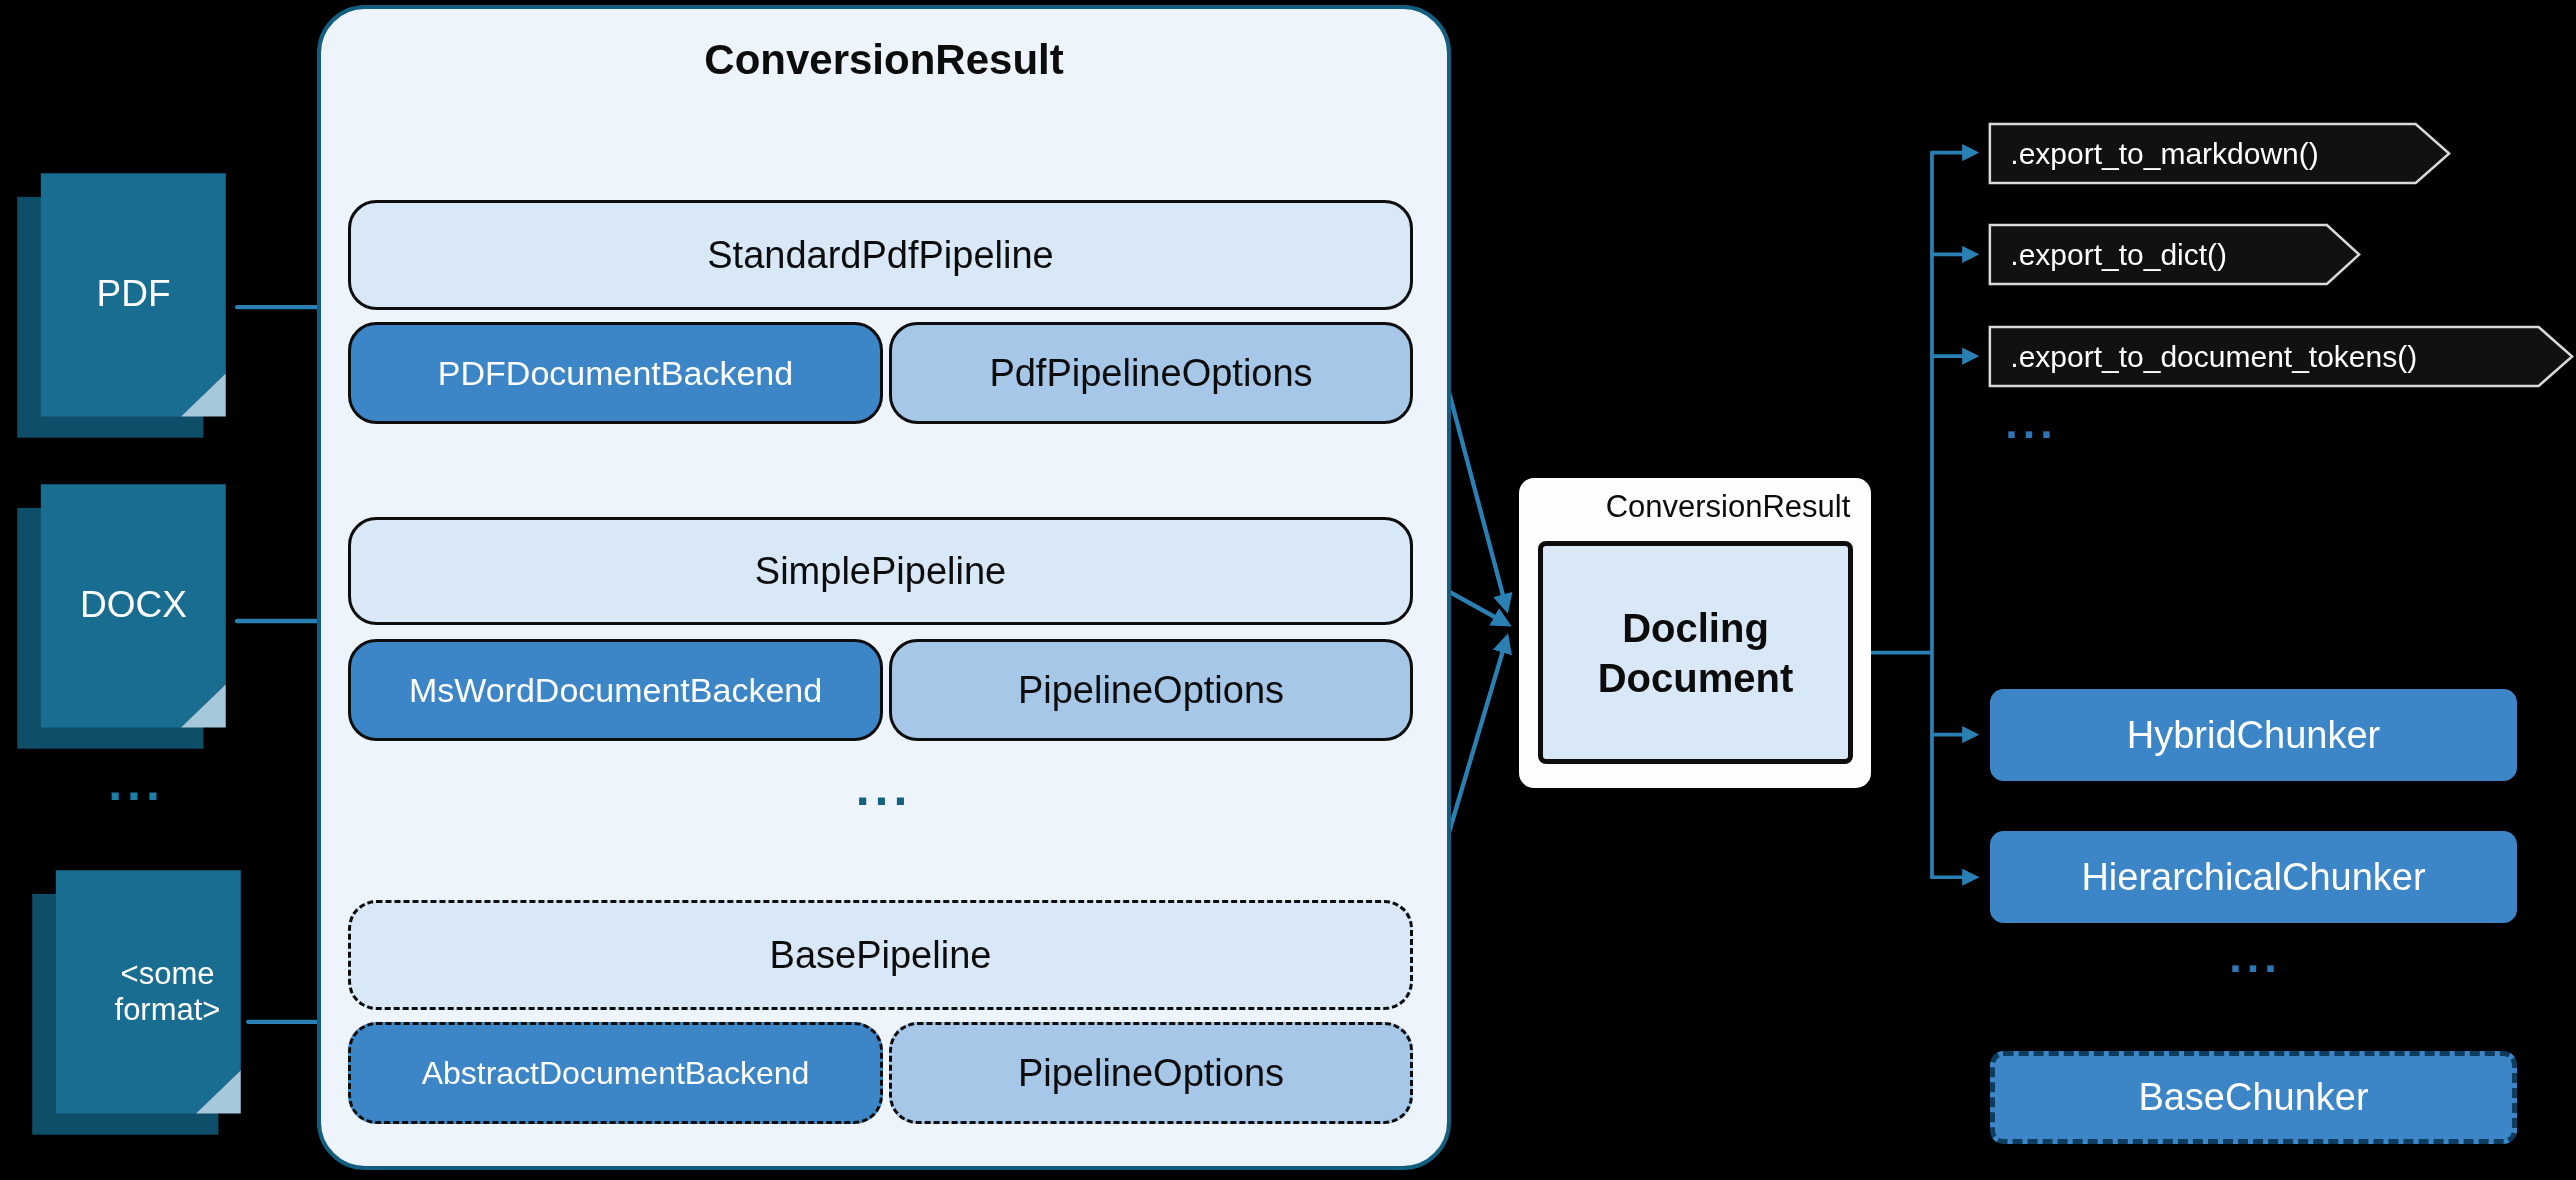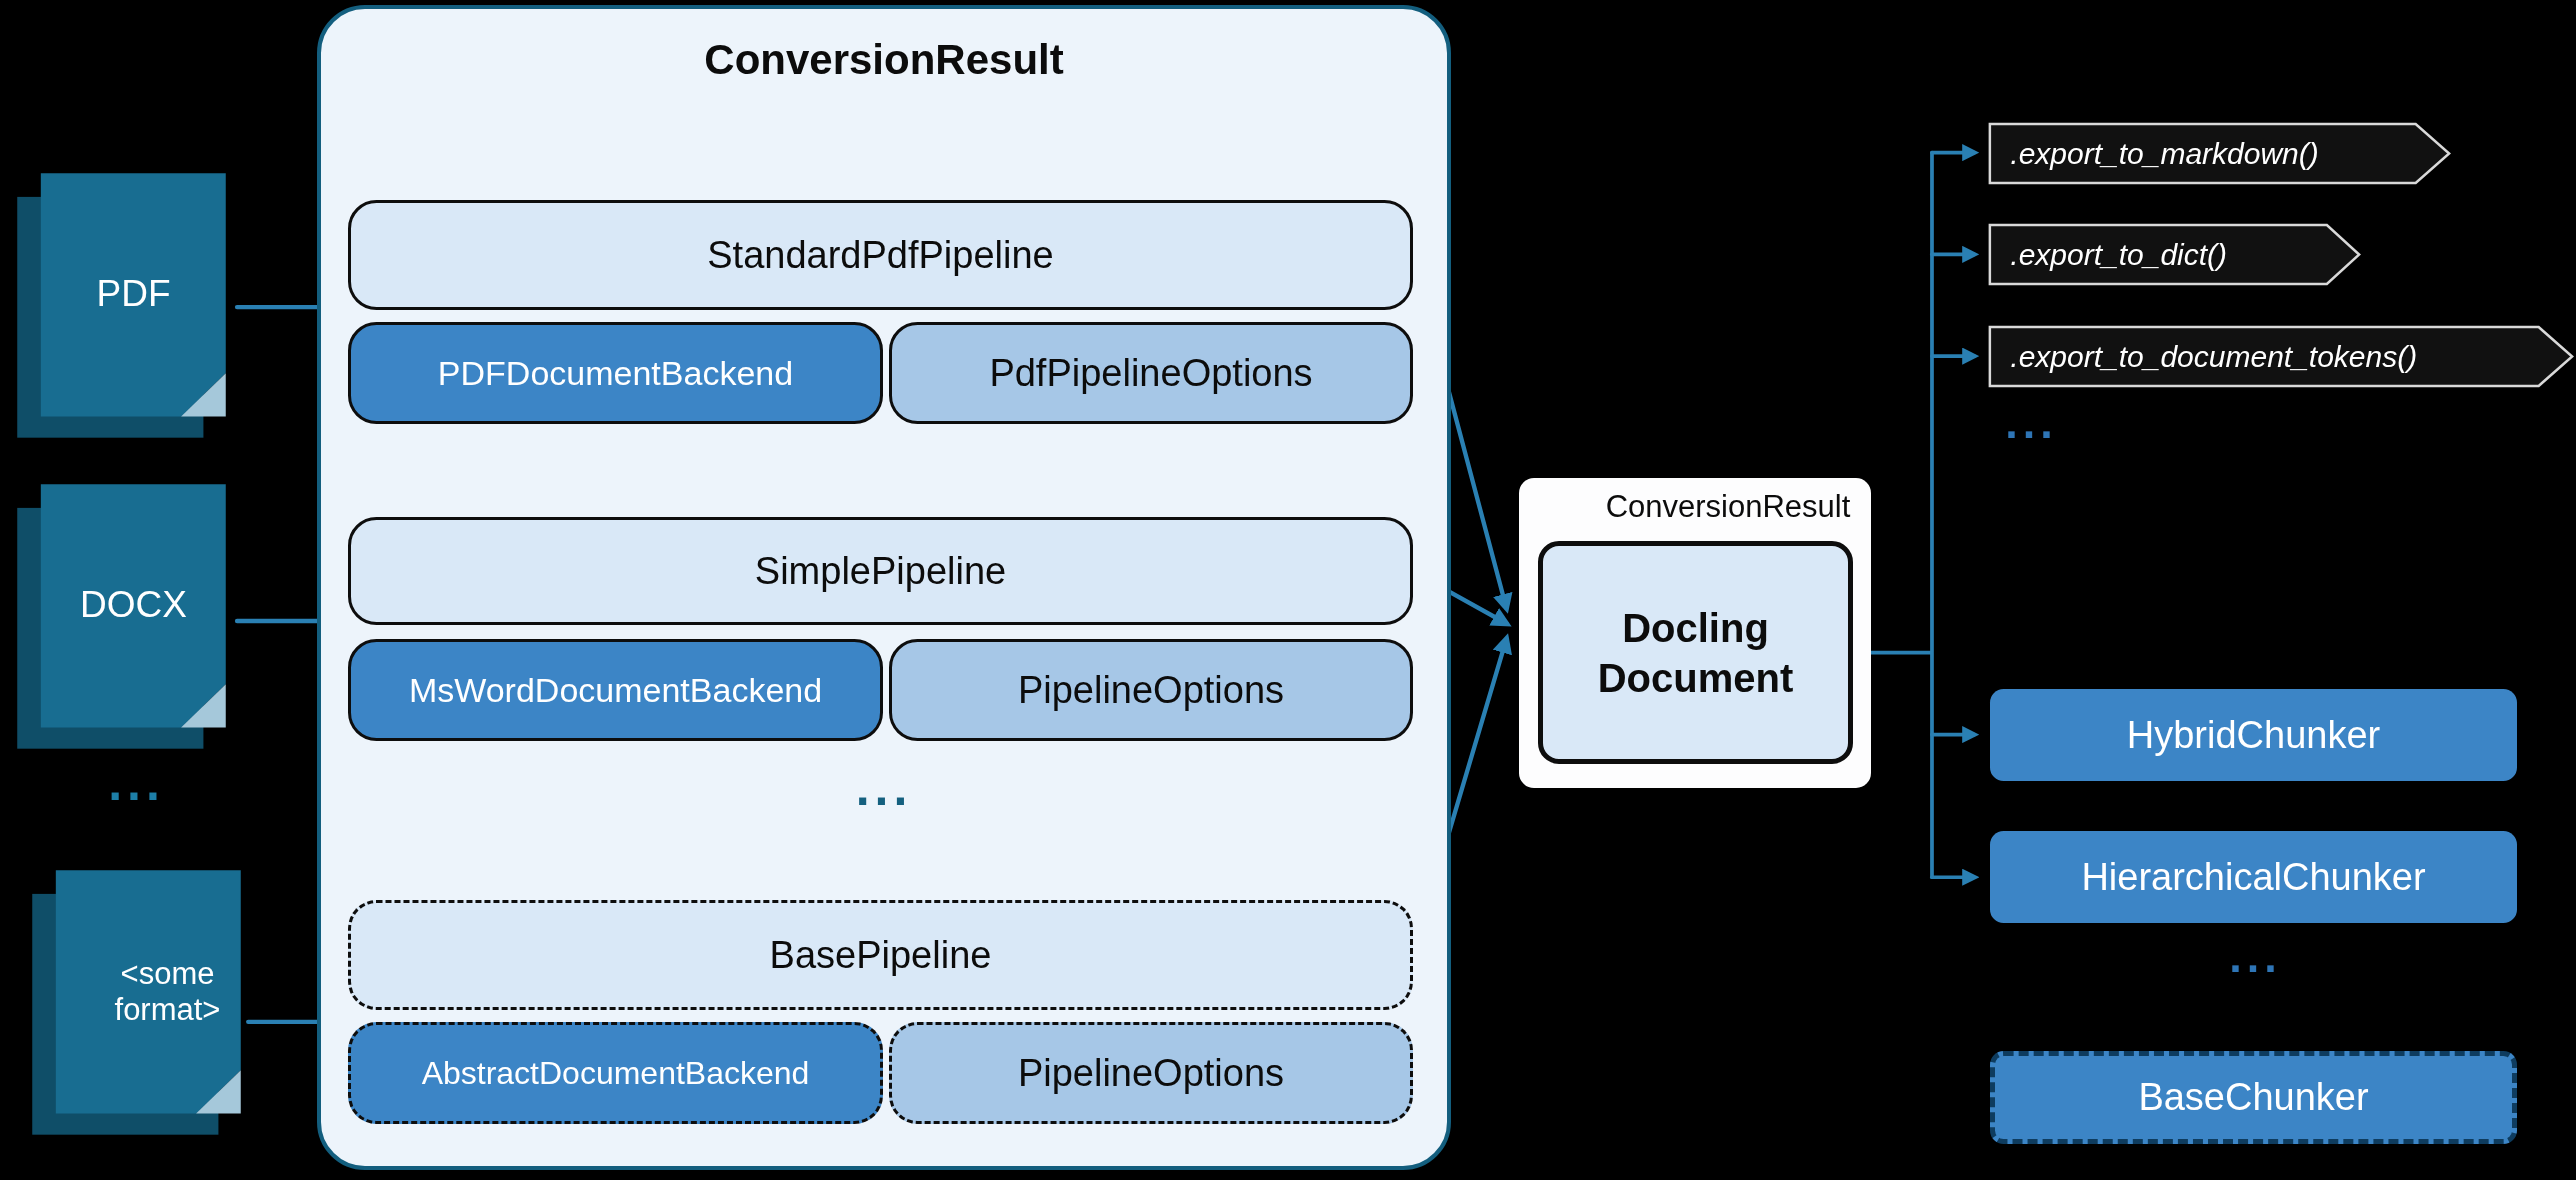--- a/index.html
+++ b/index.html
@@ -11,24 +11,24 @@
   .converter{background:#edf4fb;border:4.3px solid #135e7e;border-radius:48px;}
   .pipeline{background:#d9e8f7;border:3.7px solid #0d0d0d;border-radius:28.5px;font-size:38px;color:#0c0c0c;}
   .backend{background:#3c85c6;border:3.7px solid #0d0d0d;border-radius:28.5px;font-size:34px;color:#ffffff;}
   .options{background:#a6c7e7;border:3.7px solid #0d0d0d;border-radius:28.5px;font-size:38px;color:#0c0c0c;}
   .dashedbox{border-style:dashed;}
   .title{font-size:42px;font-weight:700;color:#0c0c0c;text-align:center;}
   .ellipsis{font-weight:700;letter-spacing:5px;text-align:center;line-height:1;}
   .doc-label{color:#ffffff;text-align:center;line-height:1.15;}
   .result-wrap{background:#fdfdfe;border-radius:15px;}
   .result-label{font-size:31px;color:#0c0c0c;text-align:center;}
-  .docling{background:#d9e8f7;border:5.6px solid #0d0d0d;border-radius:21px;font-size:40px;
+  .docling{background:#d9e8f7;border:5.6px solid #0d0d0d;border-radius:8px;font-size:40px;
            font-weight:700;color:#0c0c0c;text-align:center;line-height:1.25;}
   .pennant-label{position:absolute;left:22.3px;top:50%;transform:translateY(-50%);
-                 color:#ffffff;font-size:30px;white-space:nowrap;font-style:italic;}
+                 color:#ffffff;font-size:30px;white-space:nowrap;}
   .chunker{background:#3c85c6;border-radius:13.6px;font-size:38px;color:#ffffff;}
   .chunker-dashed{border:5px dashed #0e3c5f;}
 </style>
 </head>
 <body>
 
 <div id="canvas">
 
   <svg class="connectors" width="2576" height="1180" viewBox="0 0 4152 1902">
     <defs>

